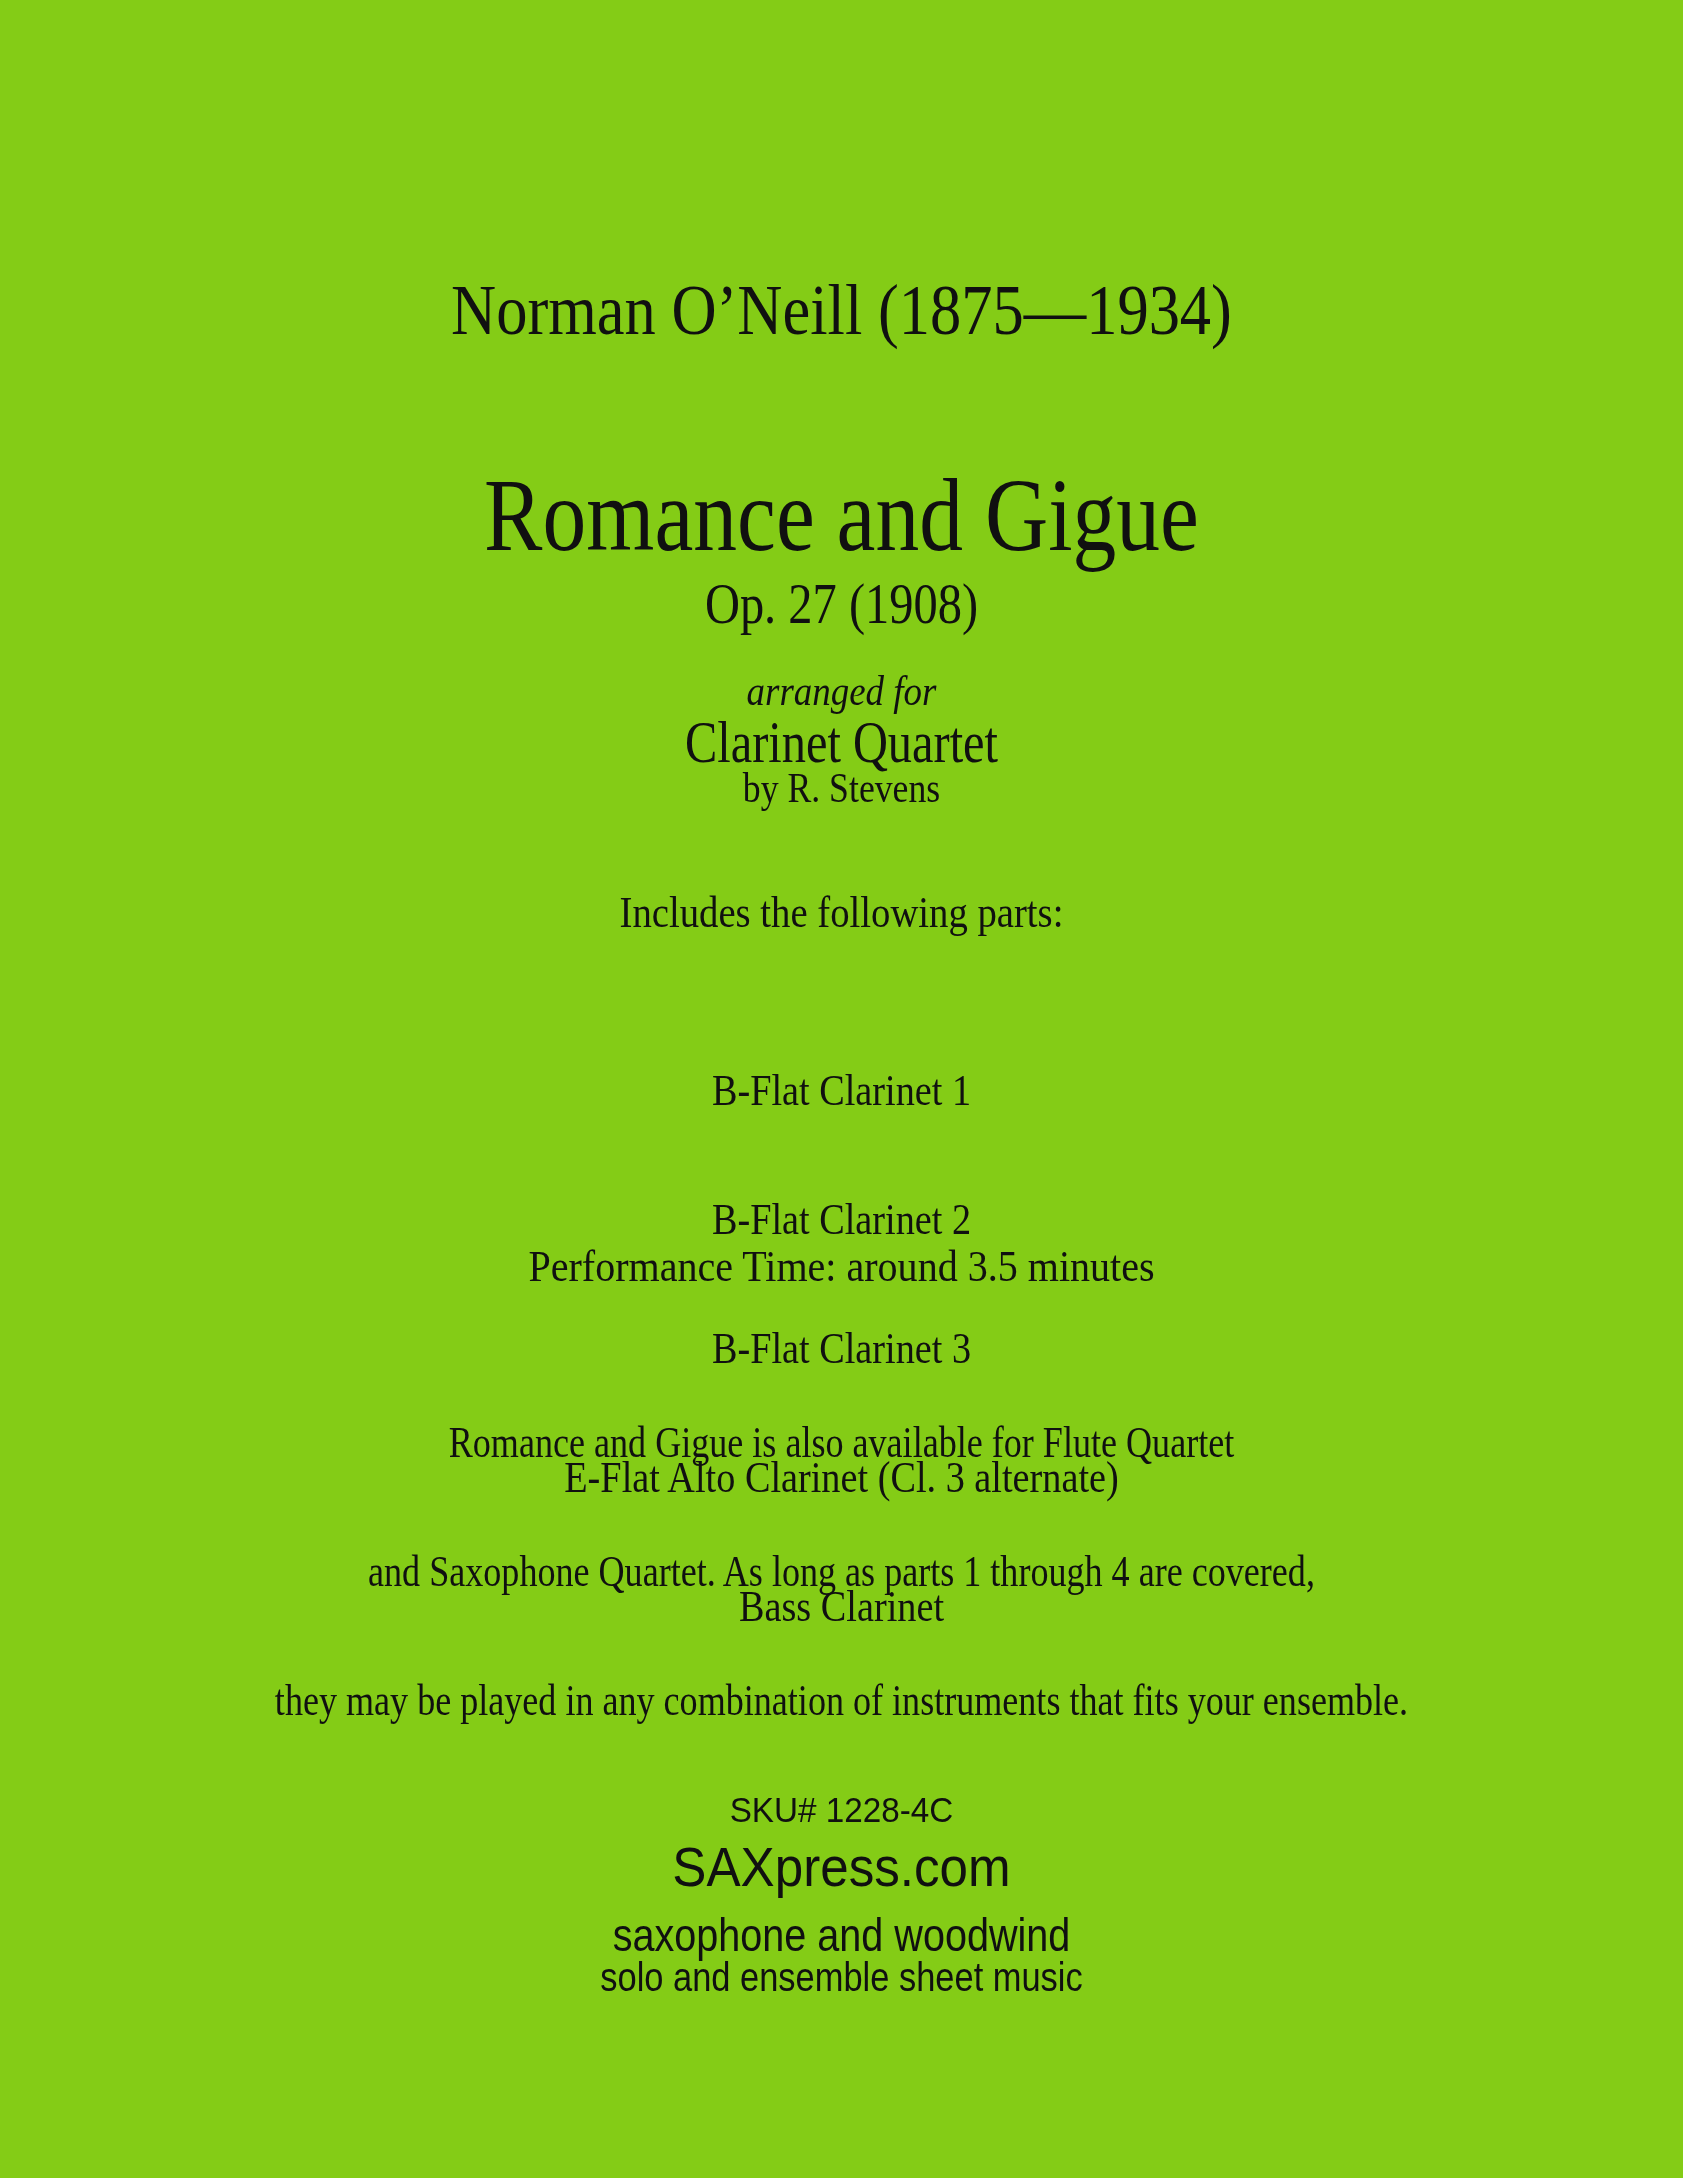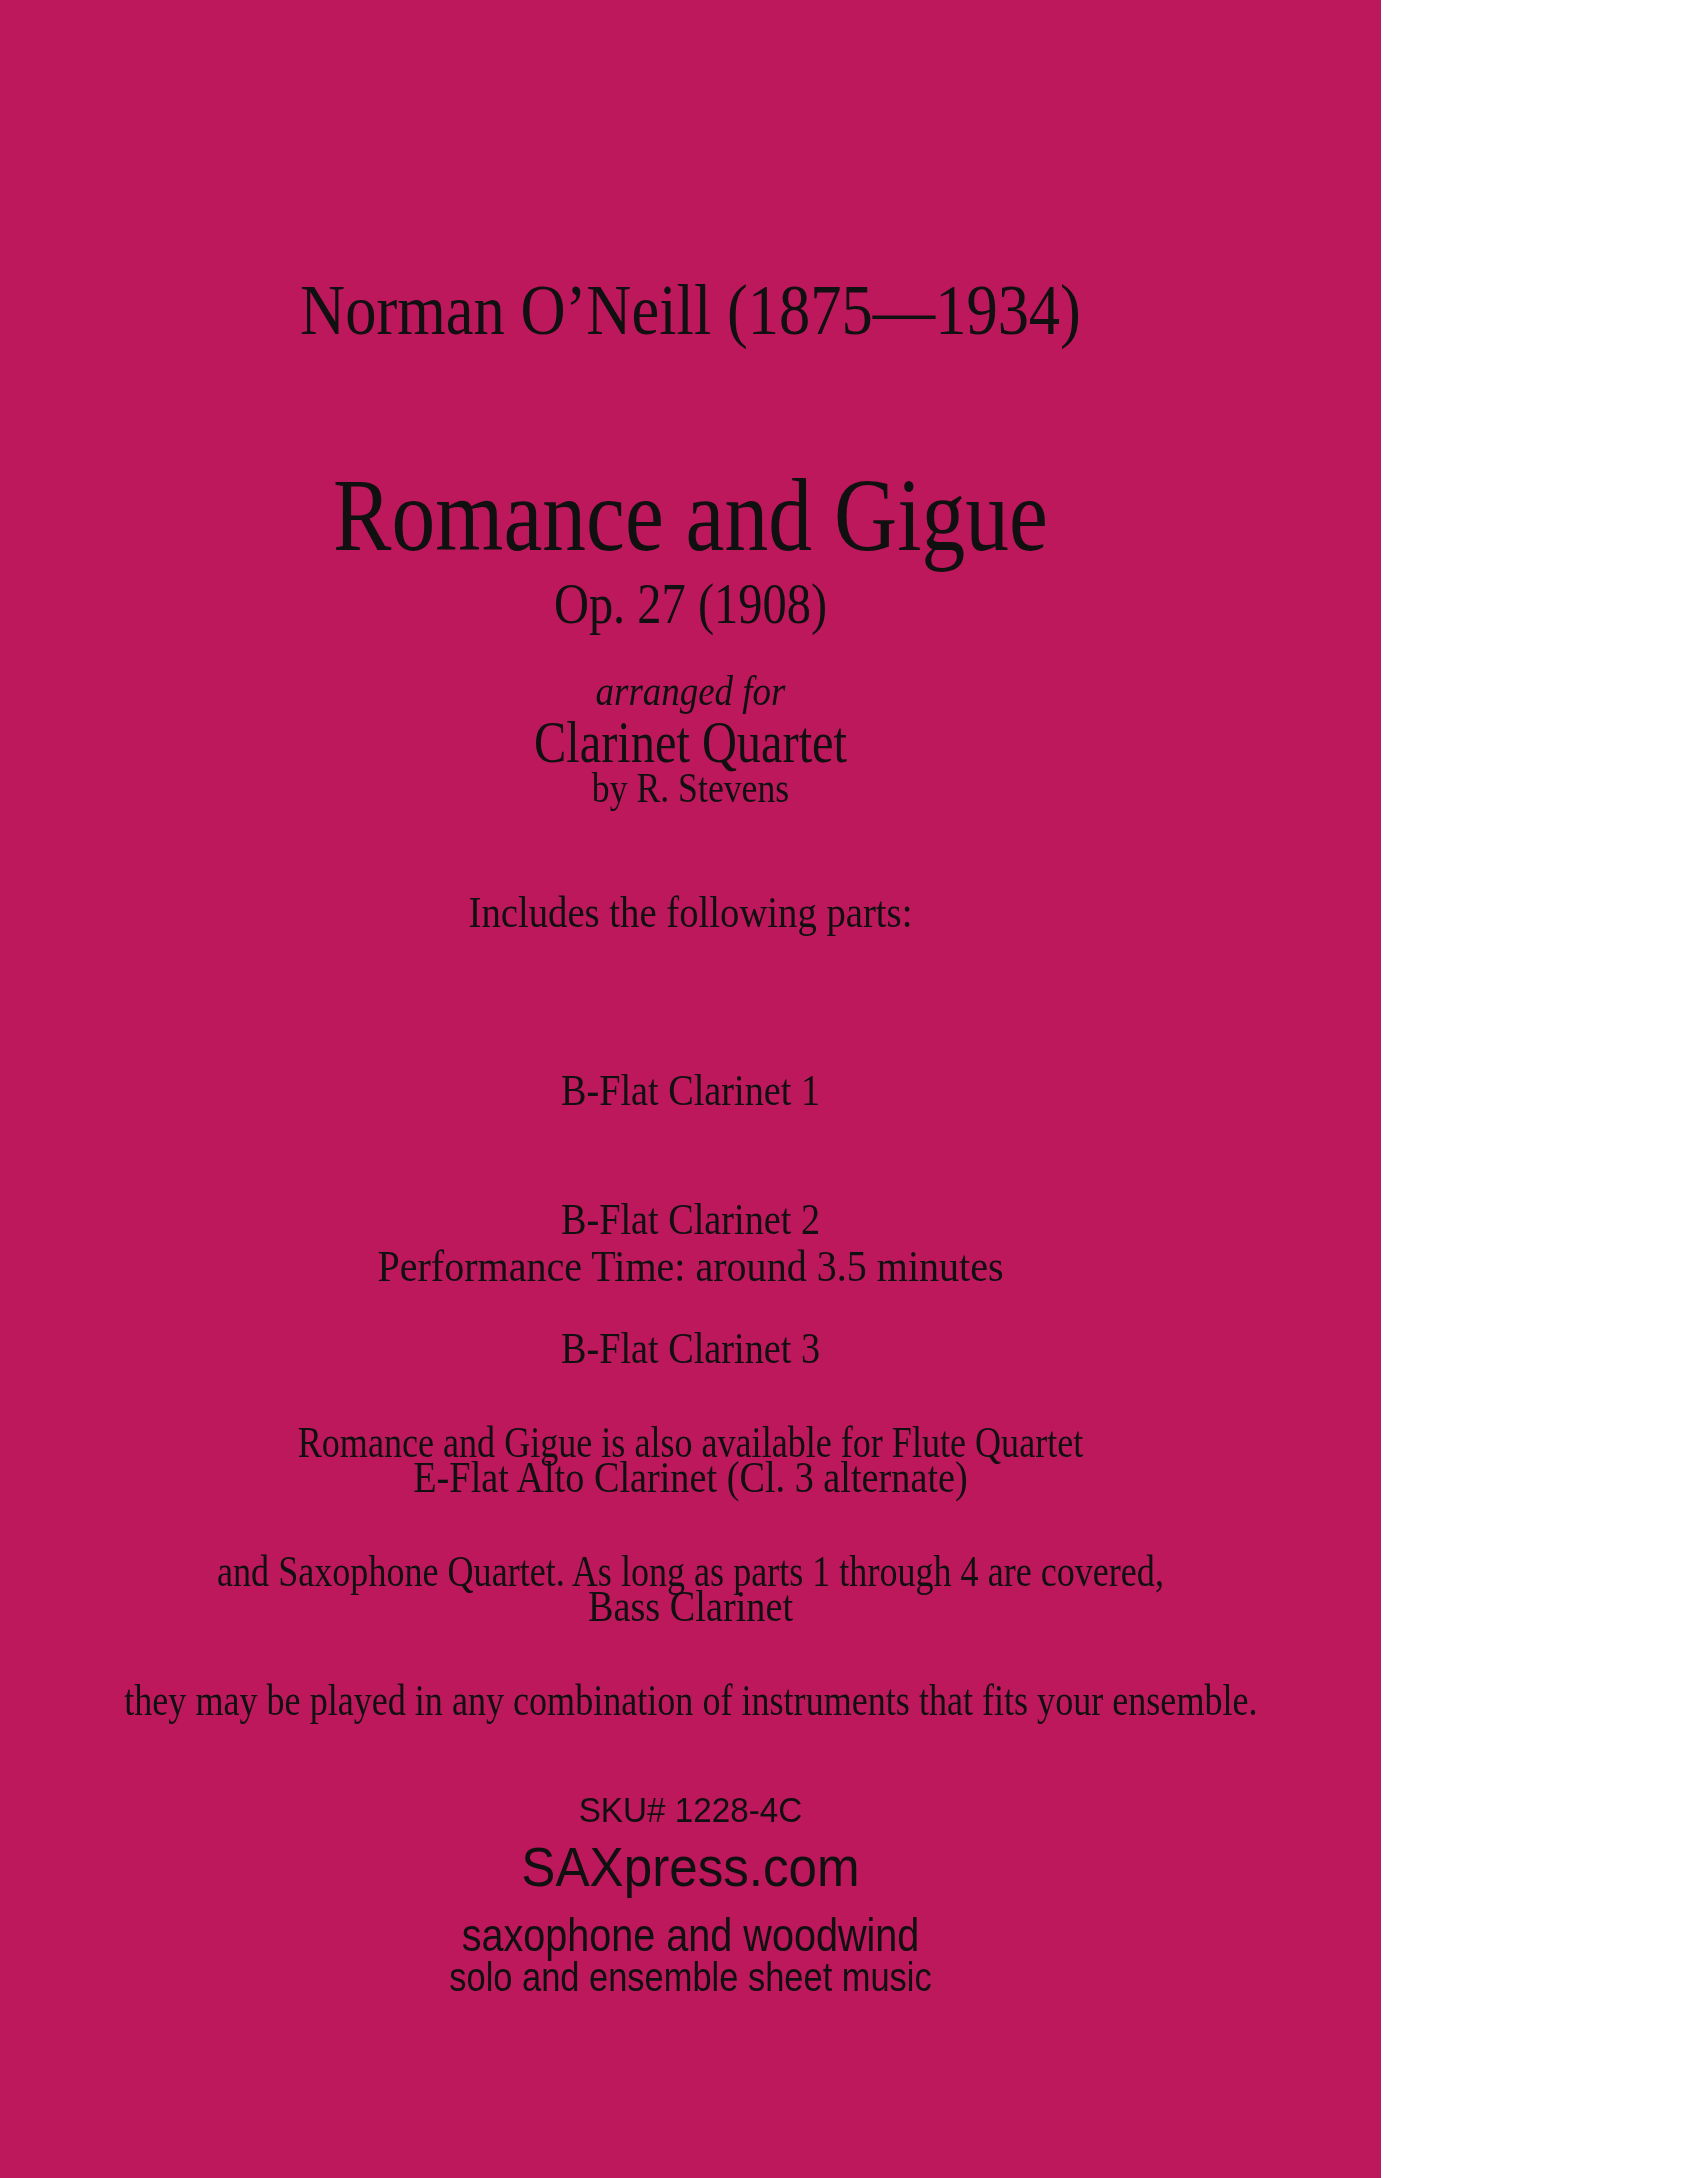--- a/index.html
+++ b/index.html
@@ -2,23 +2,23 @@
 <html><head>
 <meta charset="utf-8">
 <style>
   html, body {
     margin: 0;
     padding: 0;
     background: #ffffff;
   }
   .page {
     position: relative;
-    width: 1381px;
+    width: 1683px;
     height: 2178px;
-    background: #be185d;
+    background: #84cc16;
     color: #101010;
     overflow: hidden;
   }
   .line {
     position: absolute;
     left: 0;
     width: 100%;
     text-align: center;
     line-height: 1;
     white-space: pre;

